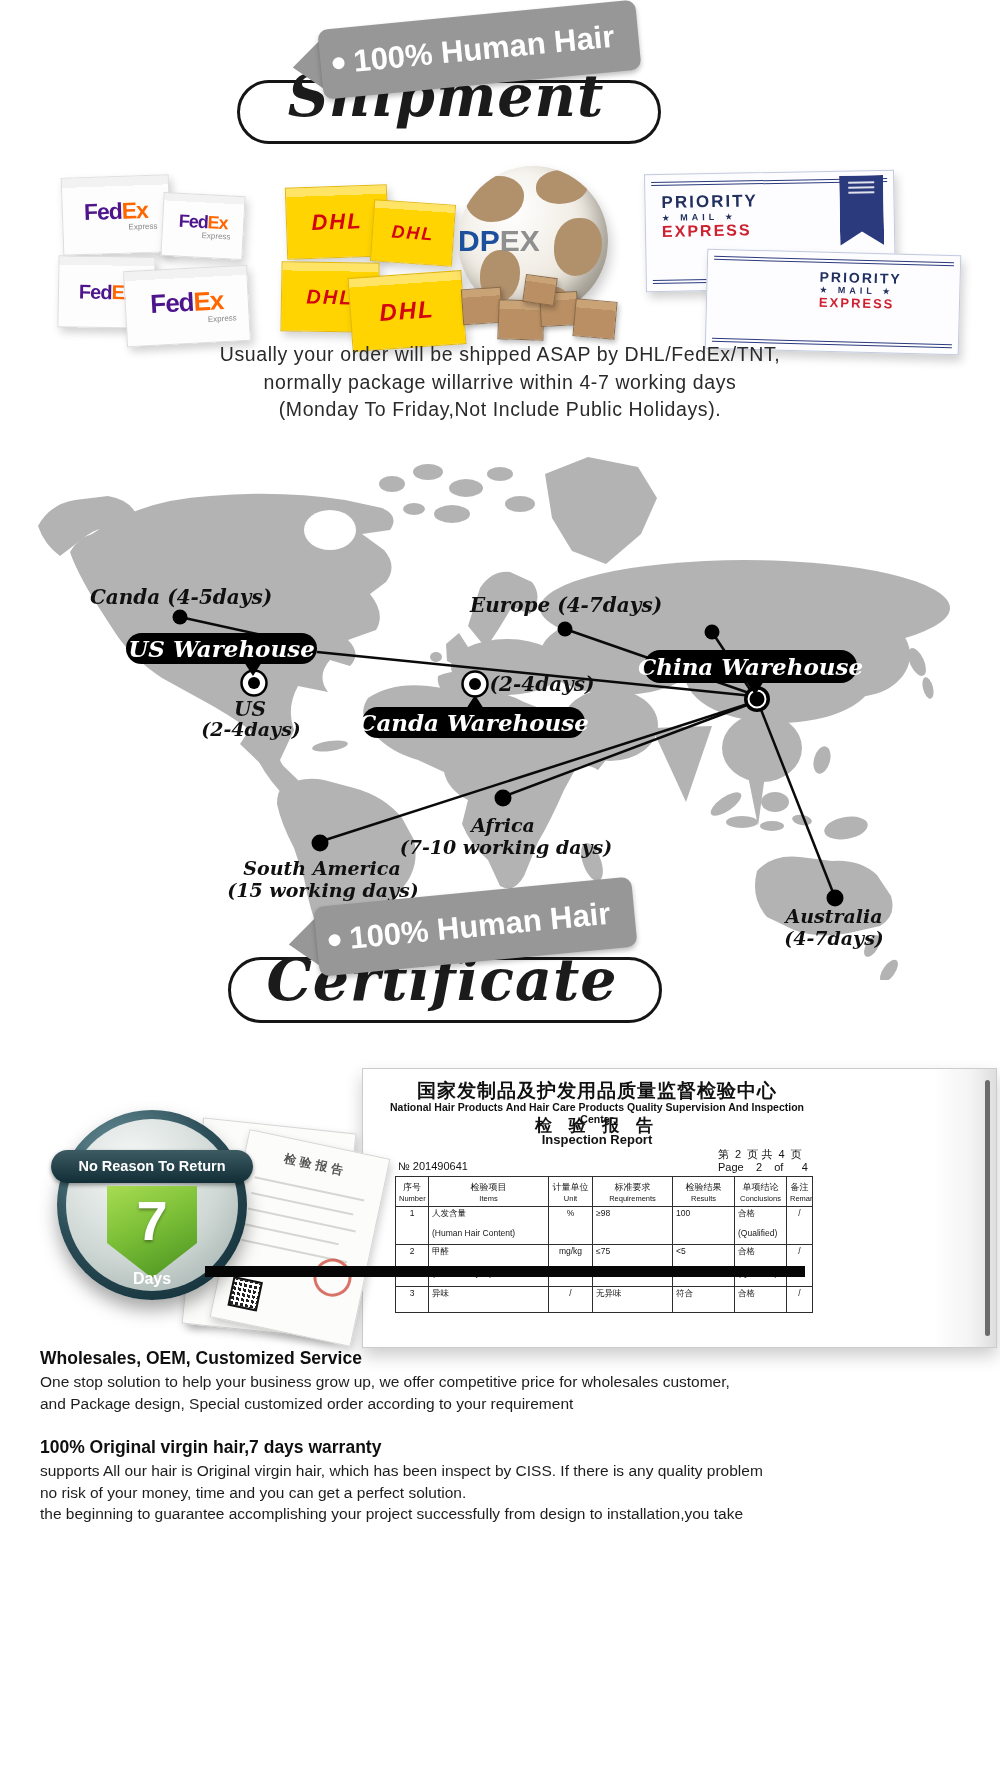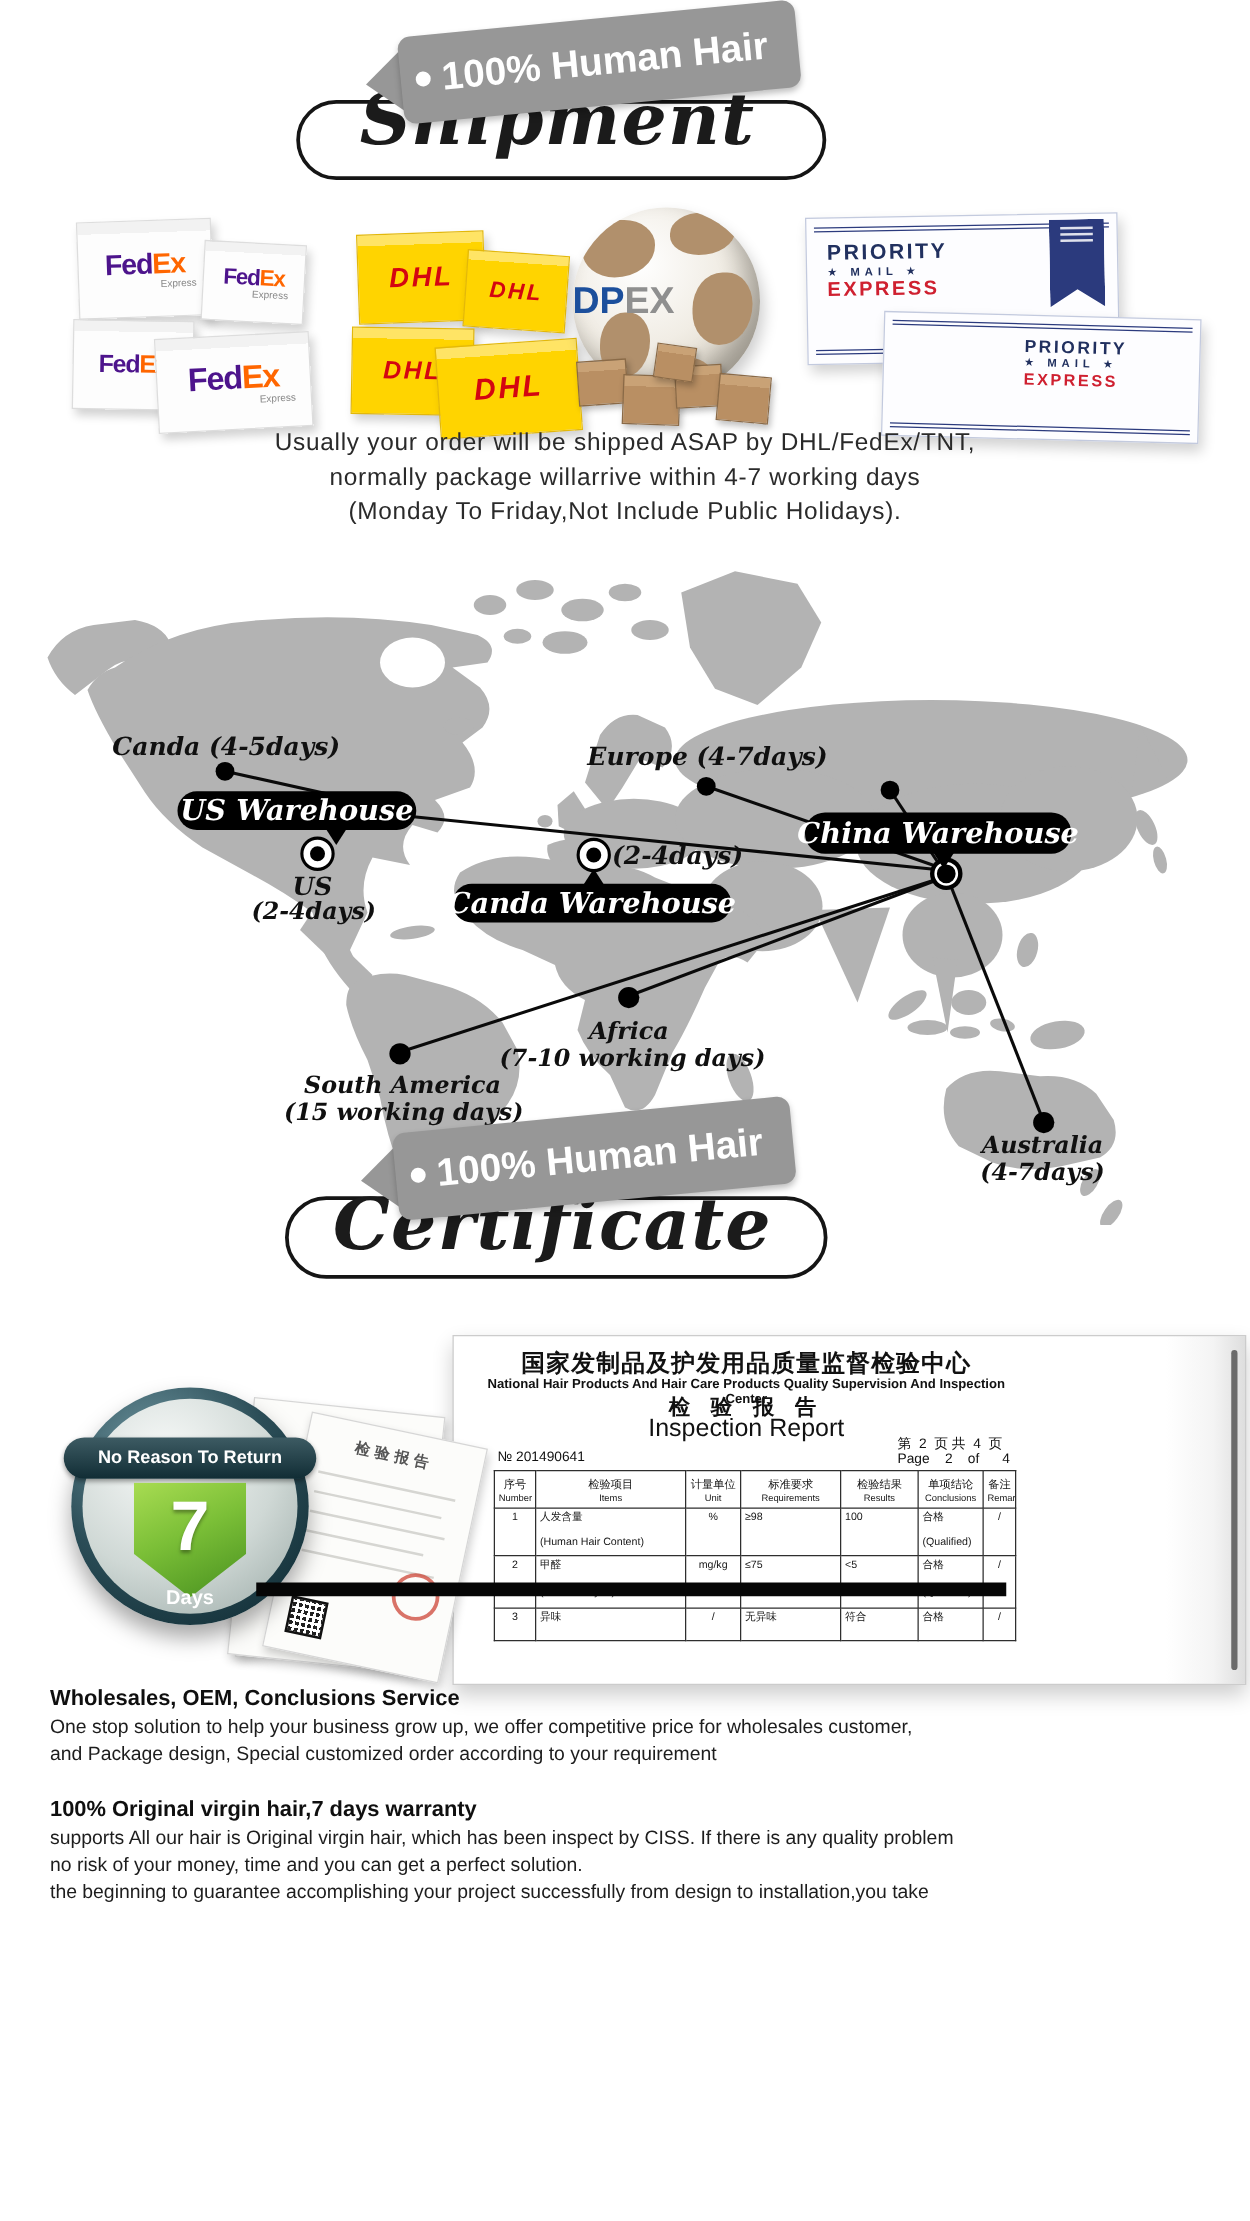--- a/index.html
+++ b/index.html
@@ -262,21 +262,21 @@
         <circle cx="254" cy="253" r="12.5" fill="#fff" stroke="#000" stroke-width="2.5"></circle>
         <circle cx="254" cy="253" r="6" fill="#000"></circle>
         <circle cx="475" cy="254" r="12.5" fill="#fff" stroke="#000" stroke-width="2.5"></circle>
         <circle cx="475" cy="254" r="6" fill="#000"></circle>
         <circle cx="757" cy="269" r="13" fill="#000"></circle>
         <circle cx="757" cy="269" r="8.5" fill="none" stroke="#fff" stroke-width="2"></circle>
       </g>
     </svg>
 
     <div class="maplabel" style="left:181px;top:155px;font-size:20px">Canda (4-5days)</div>
-    <div class="pill" style="left:142px;top:203px;width:191px;height:31px;font-size:23px">
+    <div class="pill" style="left:126px;top:203px;width:191px;height:31px;font-size:23px">
       <span>US Warehouse</span>
       <span class="ptr-down" style="left:118px"></span>
     </div>
     <div class="maplabel" style="left:250px;top:267px;font-size:20px">US</div>
     <div class="maplabel" style="left:251px;top:288px;font-size:19px">(2-4days)</div>
     <div class="maplabel" style="left:566px;top:163px;font-size:20px">Europe (4-7days)</div>
     <div class="pill" style="left:644px;top:220px;width:213px;height:33px;font-size:23px">
       <span>China Warehouse</span>
       <span class="ptr-down" style="left:102px"></span>
     </div>
@@ -334,21 +334,21 @@
         </div>
       <div class="badge-days">Days</div>
     </div>
 
     <div class="sheet" style="left:362px;top:1068px;width:633px;height:278px;z-index:3"></div>
     <span class="sheet-edge" style="left:985px;top:1080px;height:256px;z-index:3"></span>
 
     <div class="doc-c" style="left:382px;top:1078px;width:430px;font-size:19px;font-weight:700;letter-spacing:1px;z-index:8">国家发制品及护发用品质量监督检验中心</div>
     <div class="doc-c" style="left:372px;top:1101px;width:450px;font-size:10.5px;font-weight:700;z-index:8">National Hair Products And Hair Care Products Quality Supervision And Inspection Center</div>
     <div class="doc-c" style="left:382px;top:1114px;width:430px;font-size:17px;font-weight:700;letter-spacing:6px;z-index:8">检  验  报  告</div>
-    <div class="doc-c" style="left:382px;top:1132px;width:430px;font-size:20px;font-weight:400;z-index:8">Inspection Report</div>
+    <div class="doc-c" style="left:382px;top:1132px;width:430px;font-size:13px;font-weight:700;z-index:8">Inspection Report</div>
     <div class="abs" style="left:718px;top:1147px;font-size:11px;color:#111;white-space:pre;z-index:8">第  2  页 共  4  页</div>
     <div class="abs" style="left:718px;top:1161px;font-size:11px;color:#111;white-space:pre;z-index:8">Page    2    of      4</div>
     <div class="abs" style="left:398px;top:1160px;font-size:11px;color:#111;z-index:8">№ 201490641</div>
 
     <table class="cert-table abs" style="left:395px;top:1176px;z-index:8">
       <colgroup>
           <col style="width:33px">
           <col style="width:120px">
           <col style="width:44px">
           <col style="width:80px">
@@ -430,21 +430,21 @@
             </td>
         <td class="cell-c">/</td>
       </tr>
     </tbody>
       </table>
 
     <div class="censor" style="left:205px;top:1266px;width:600px;height:11px"></div>
   </section>
 
   <section>
-    <div class="foot-h" style="left:40px;top:1348px">Wholesales, OEM, Conclusions Service</div>
+    <div class="foot-h" style="left:40px;top:1348px">Wholesales, OEM, Customized Service</div>
     <div class="foot-p" style="left:40px;top:1371px;width:930px">
       <div>One stop solution to help your business grow up, we offer competitive price for wholesales customer,</div>
       <div>and Package design, Special customized order according to your requirement</div>
     </div>
     <div class="foot-h" style="left:40px;top:1437px">100% Original virgin hair,7 days warranty</div>
     <div class="foot-p" style="left:40px;top:1460px;width:930px">
       <div>supports All our hair is Original virgin hair, which has been inspect by CISS. If there is any quality problem</div>
       <div>no risk of your money, time and you can get a perfect solution.</div>
       <div>the beginning to guarantee accomplishing your project successfully from design to installation,you take</div>
     </div>

